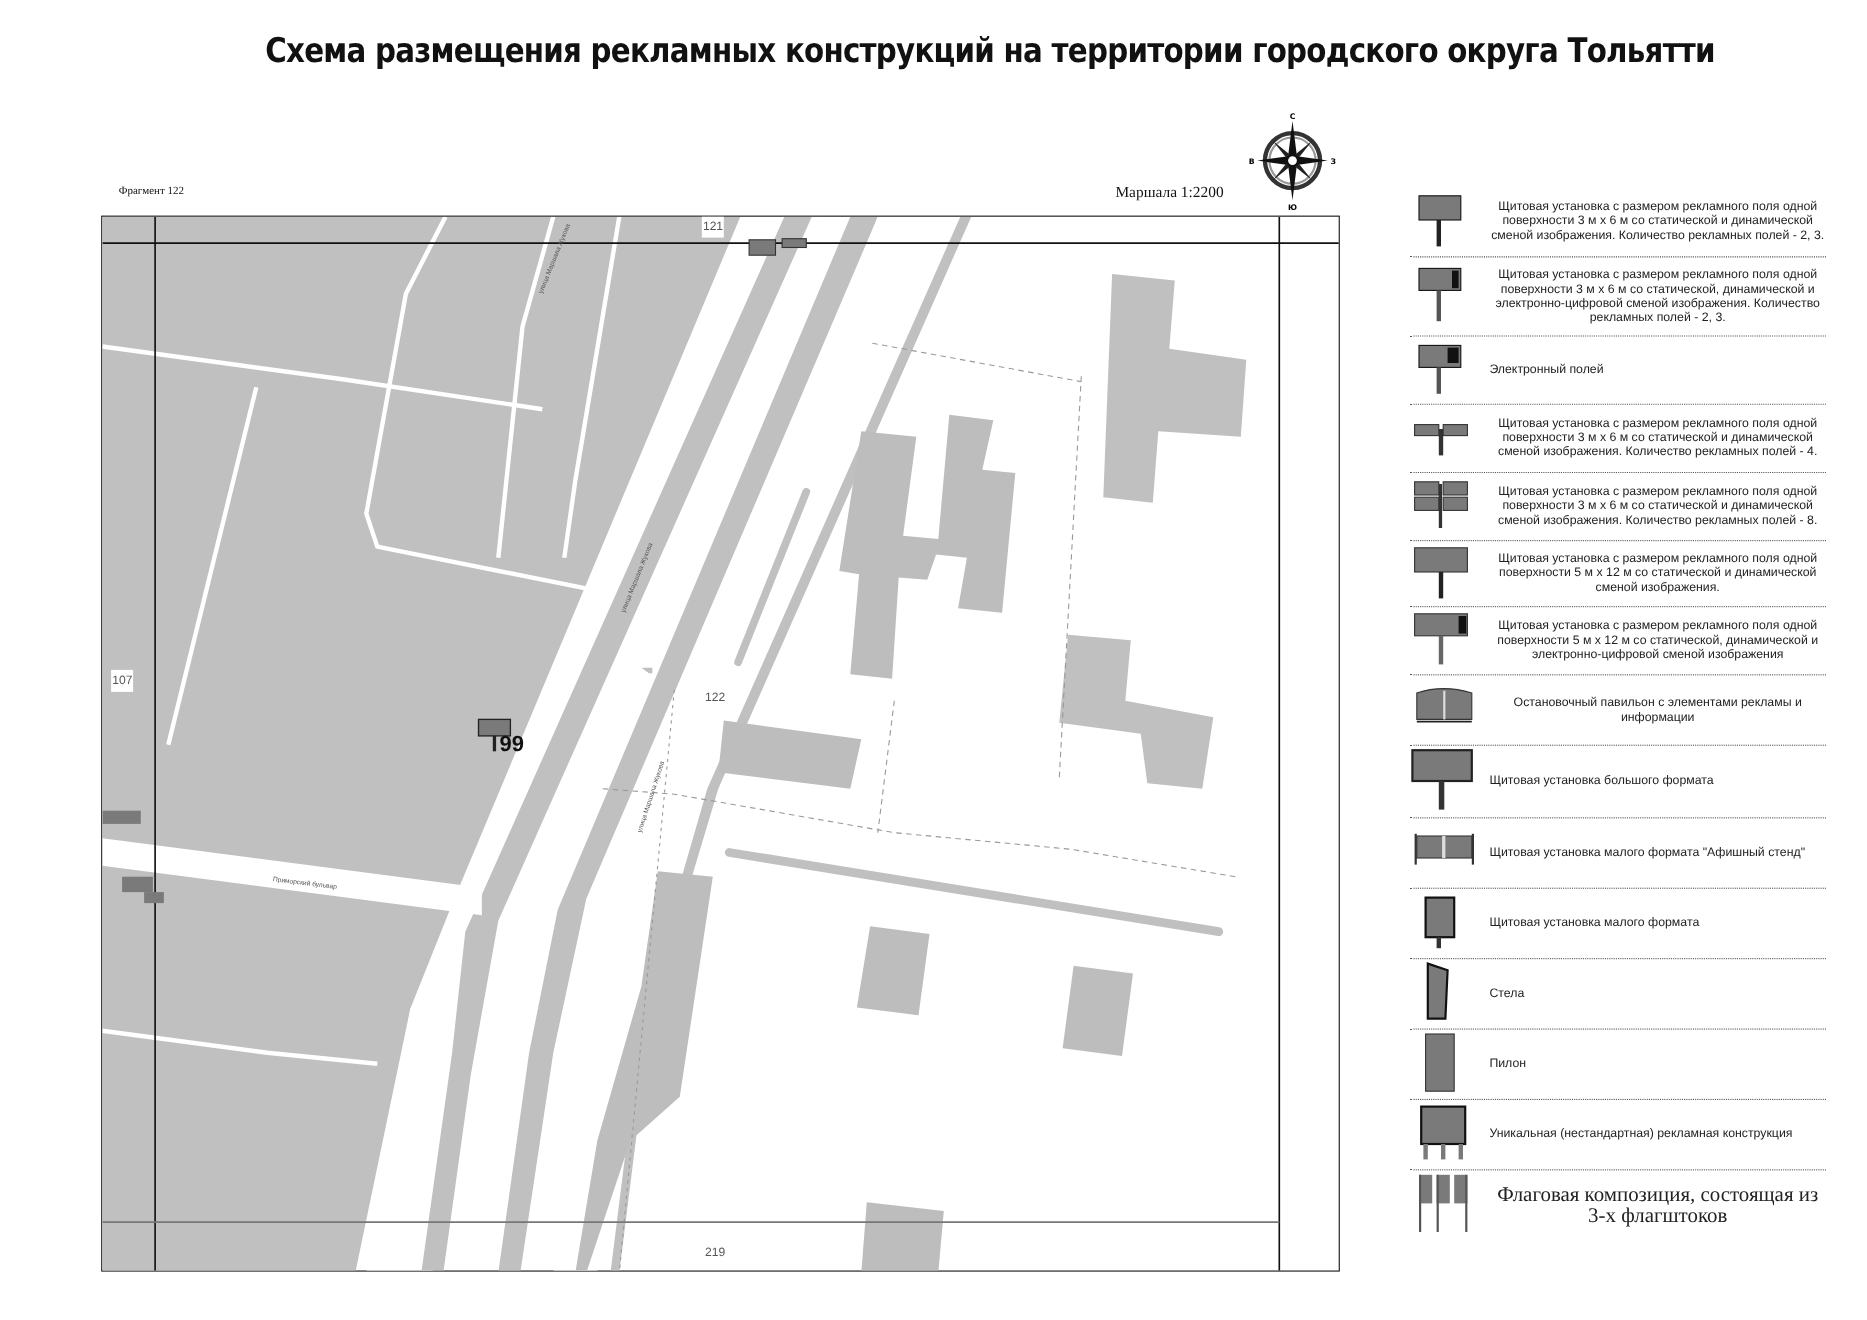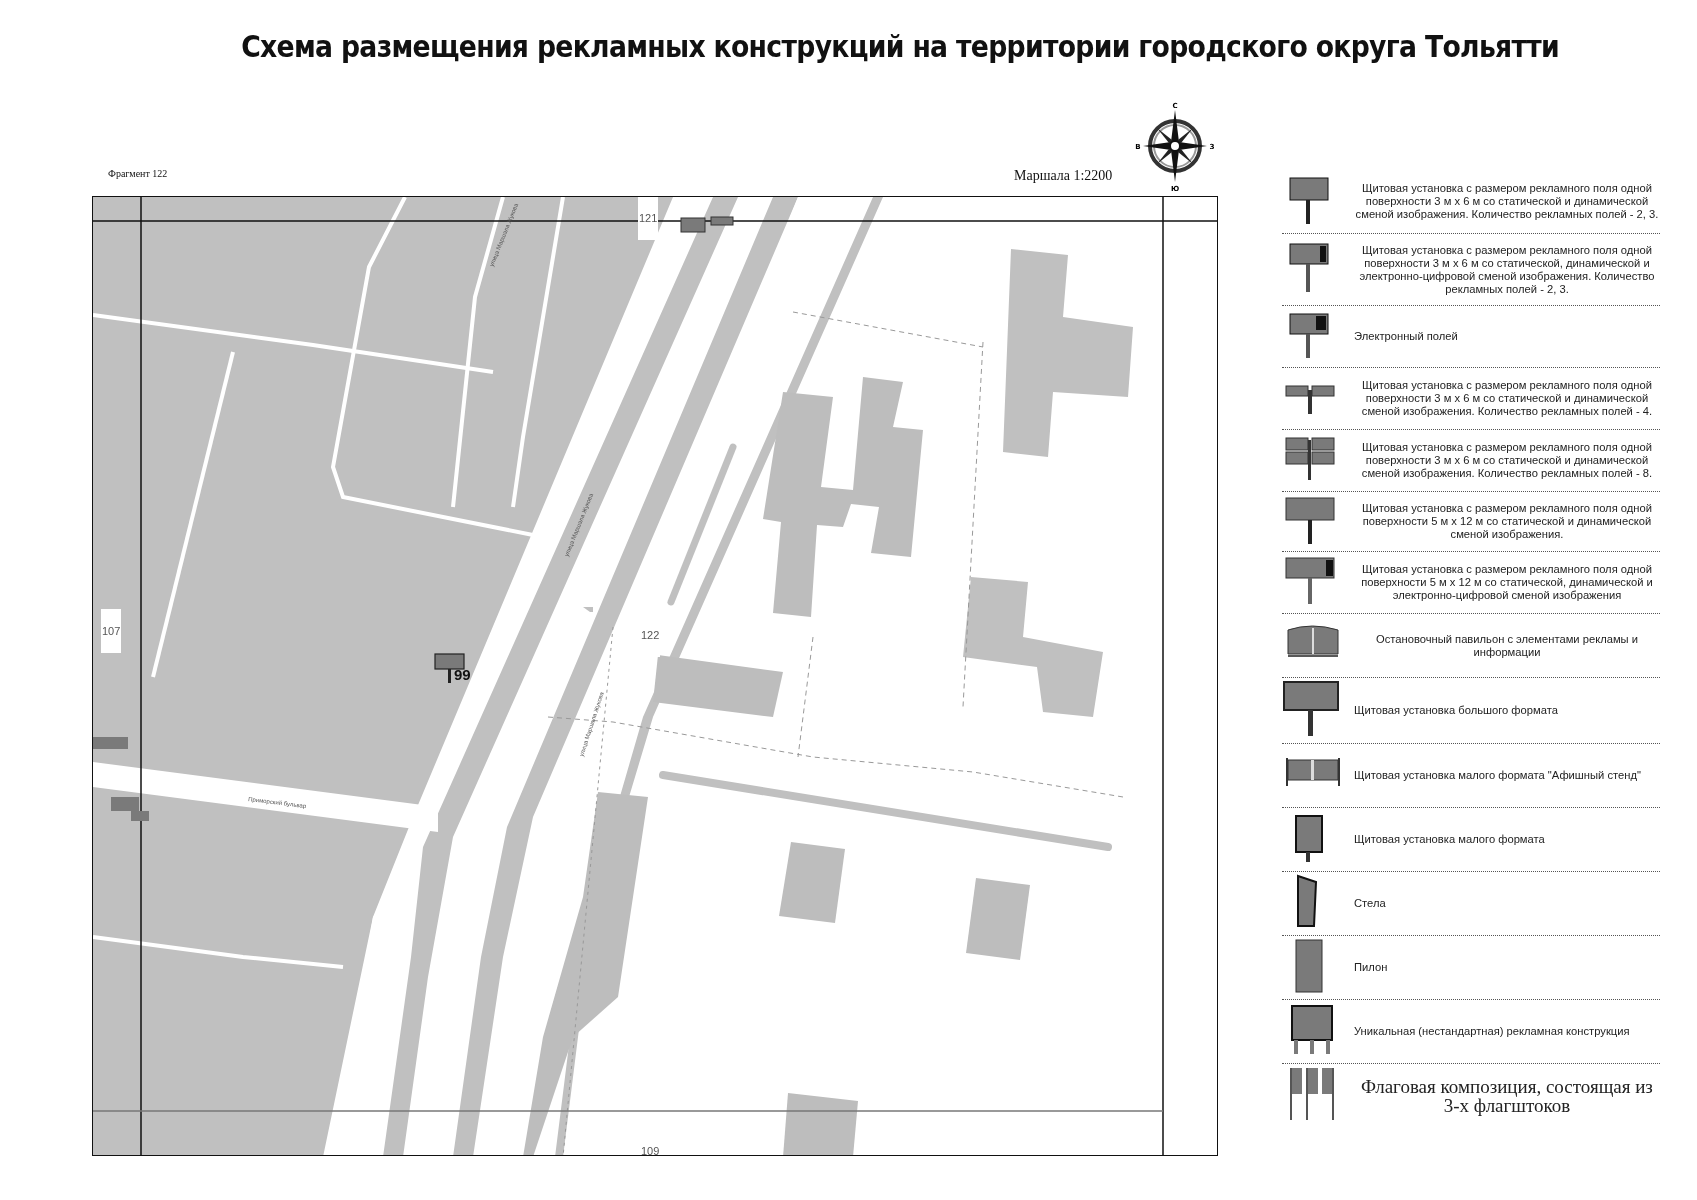--- a/index.html
+++ b/index.html
@@ -3,22 +3,22 @@
 <meta charset="utf-8">
 <style>
   html, body { margin:0; padding:0; background:#ffffff; }
   body { width:1697px; height:1200px; position:relative; overflow:hidden; font-family:"Liberation Sans", sans-serif; color:#111; }
   .title { position:absolute; left:0; width:1697px; top:28px; text-align:center; font-family:"DejaVu Sans", sans-serif; font-weight:bold; font-size:31px; letter-spacing:-0.8px; transform:scaleX(0.86); transform-origin:center; padding-left:120px; box-sizing:border-box; }
   .fragment { position:absolute; left:108px; top:168px; font-family:Liberation Serif, serif; font-size:10px; }
   .scale { position:absolute; left:1014px; top:168px; font-family:"Liberation Serif", serif; font-size:14px; }
   .compass { position:absolute; left:1135px; top:100px; width:80px; height:92px; }
   .map { position:absolute; left:92px; top:196px; width:1126px; height:960px; border:1.5px solid #111; box-sizing:border-box; overflow:hidden; background:#fff; }
   .map svg { position:absolute; left:0; top:0; }
-  .parcel-label { position:absolute; font-size:11px; color:#555; background:#fff; padding:16px 1px; }
-  .sign-label { position:absolute; font-size:15px; font-weight:bold; color:#111; }
+  .parcel-label { position:absolute; font-size:11px; color:#555; background:#fff; padding:4px 1px; }
+  .sign-label { position:absolute; font-size:20px; font-weight:bold; color:#111; }
   .legend { position:absolute; left:1282px; top:170px; width:378px;text-align:center; }
   .lg-row { display:flex; align-items:center; border-bottom:1.5px dotted #555; box-sizing:border-box; }
   .lg-icon { width:72px; flex:0 0 72px; height:100%; position:relative; }
   .lg-text { font-size:11.2px; line-height:13px; color:#222; padding:4px 0; }
   .lg-text.serif { font-family:"Liberation Serif", serif; font-size:19px; line-height:19px; }
   .lg-row:last-child { border-bottom:none; }
 </style>
 </head>
 <body>
 
@@ -106,22 +106,22 @@
     <rect x="342" y="457" width="29" height="15" fill="#7a7a7a" stroke="#222" stroke-width="1.2"></rect>
     <rect x="355" y="472" width="3" height="14" fill="#222"></rect>
 
     <text x="0" y="0" font-size="6" fill="#555" transform="translate(475,360) rotate(-68)">улица Маршала Жукова</text>
     <text x="0" y="0" font-size="6" fill="#555" transform="translate(490,560) rotate(-72)">улица Маршала Жукова</text>
     <text x="0" y="0" font-size="6" fill="#555" transform="translate(400,70) rotate(-68)">улица Маршала Жукова</text>
     <text x="0" y="0" font-size="6" fill="#555" transform="translate(155,604) rotate(7)">Приморский бульвар</text>
   </svg>
   <span class="parcel-label" style="left:545px;top:-1px;">121</span>
   <span class="parcel-label" style="left:8px;top:412px;">107</span>
-  <span class="parcel-label" style="left:547px;top:416px;">122</span>
-  <span class="parcel-label" style="left:547px;top:932px;">109</span>
+  <span class="parcel-label" style="left:547px;top:427px;">122</span>
+  <span class="parcel-label" style="left:547px;top:932px;">219</span>
   <span class="sign-label" style="left:361px;top:469px;">99</span>
 </div>
 
 <div class="legend">
   <div class="lg-row" style="height:64px">
     <div class="lg-icon"><svg width="72" height="60">
           <rect x="8" y="8" width="38" height="22" fill="#7a7a7a" stroke="#111"></rect>
           <rect x="24" y="30" width="4" height="24" fill="#222"></rect>
         </svg></div>
     <div class="lg-text">Щитовая установка с размером рекламного поля одной поверхности 3 м х 6 м со статической и динамической сменой изображения. Количество рекламных полей - 2, 3.</div>

